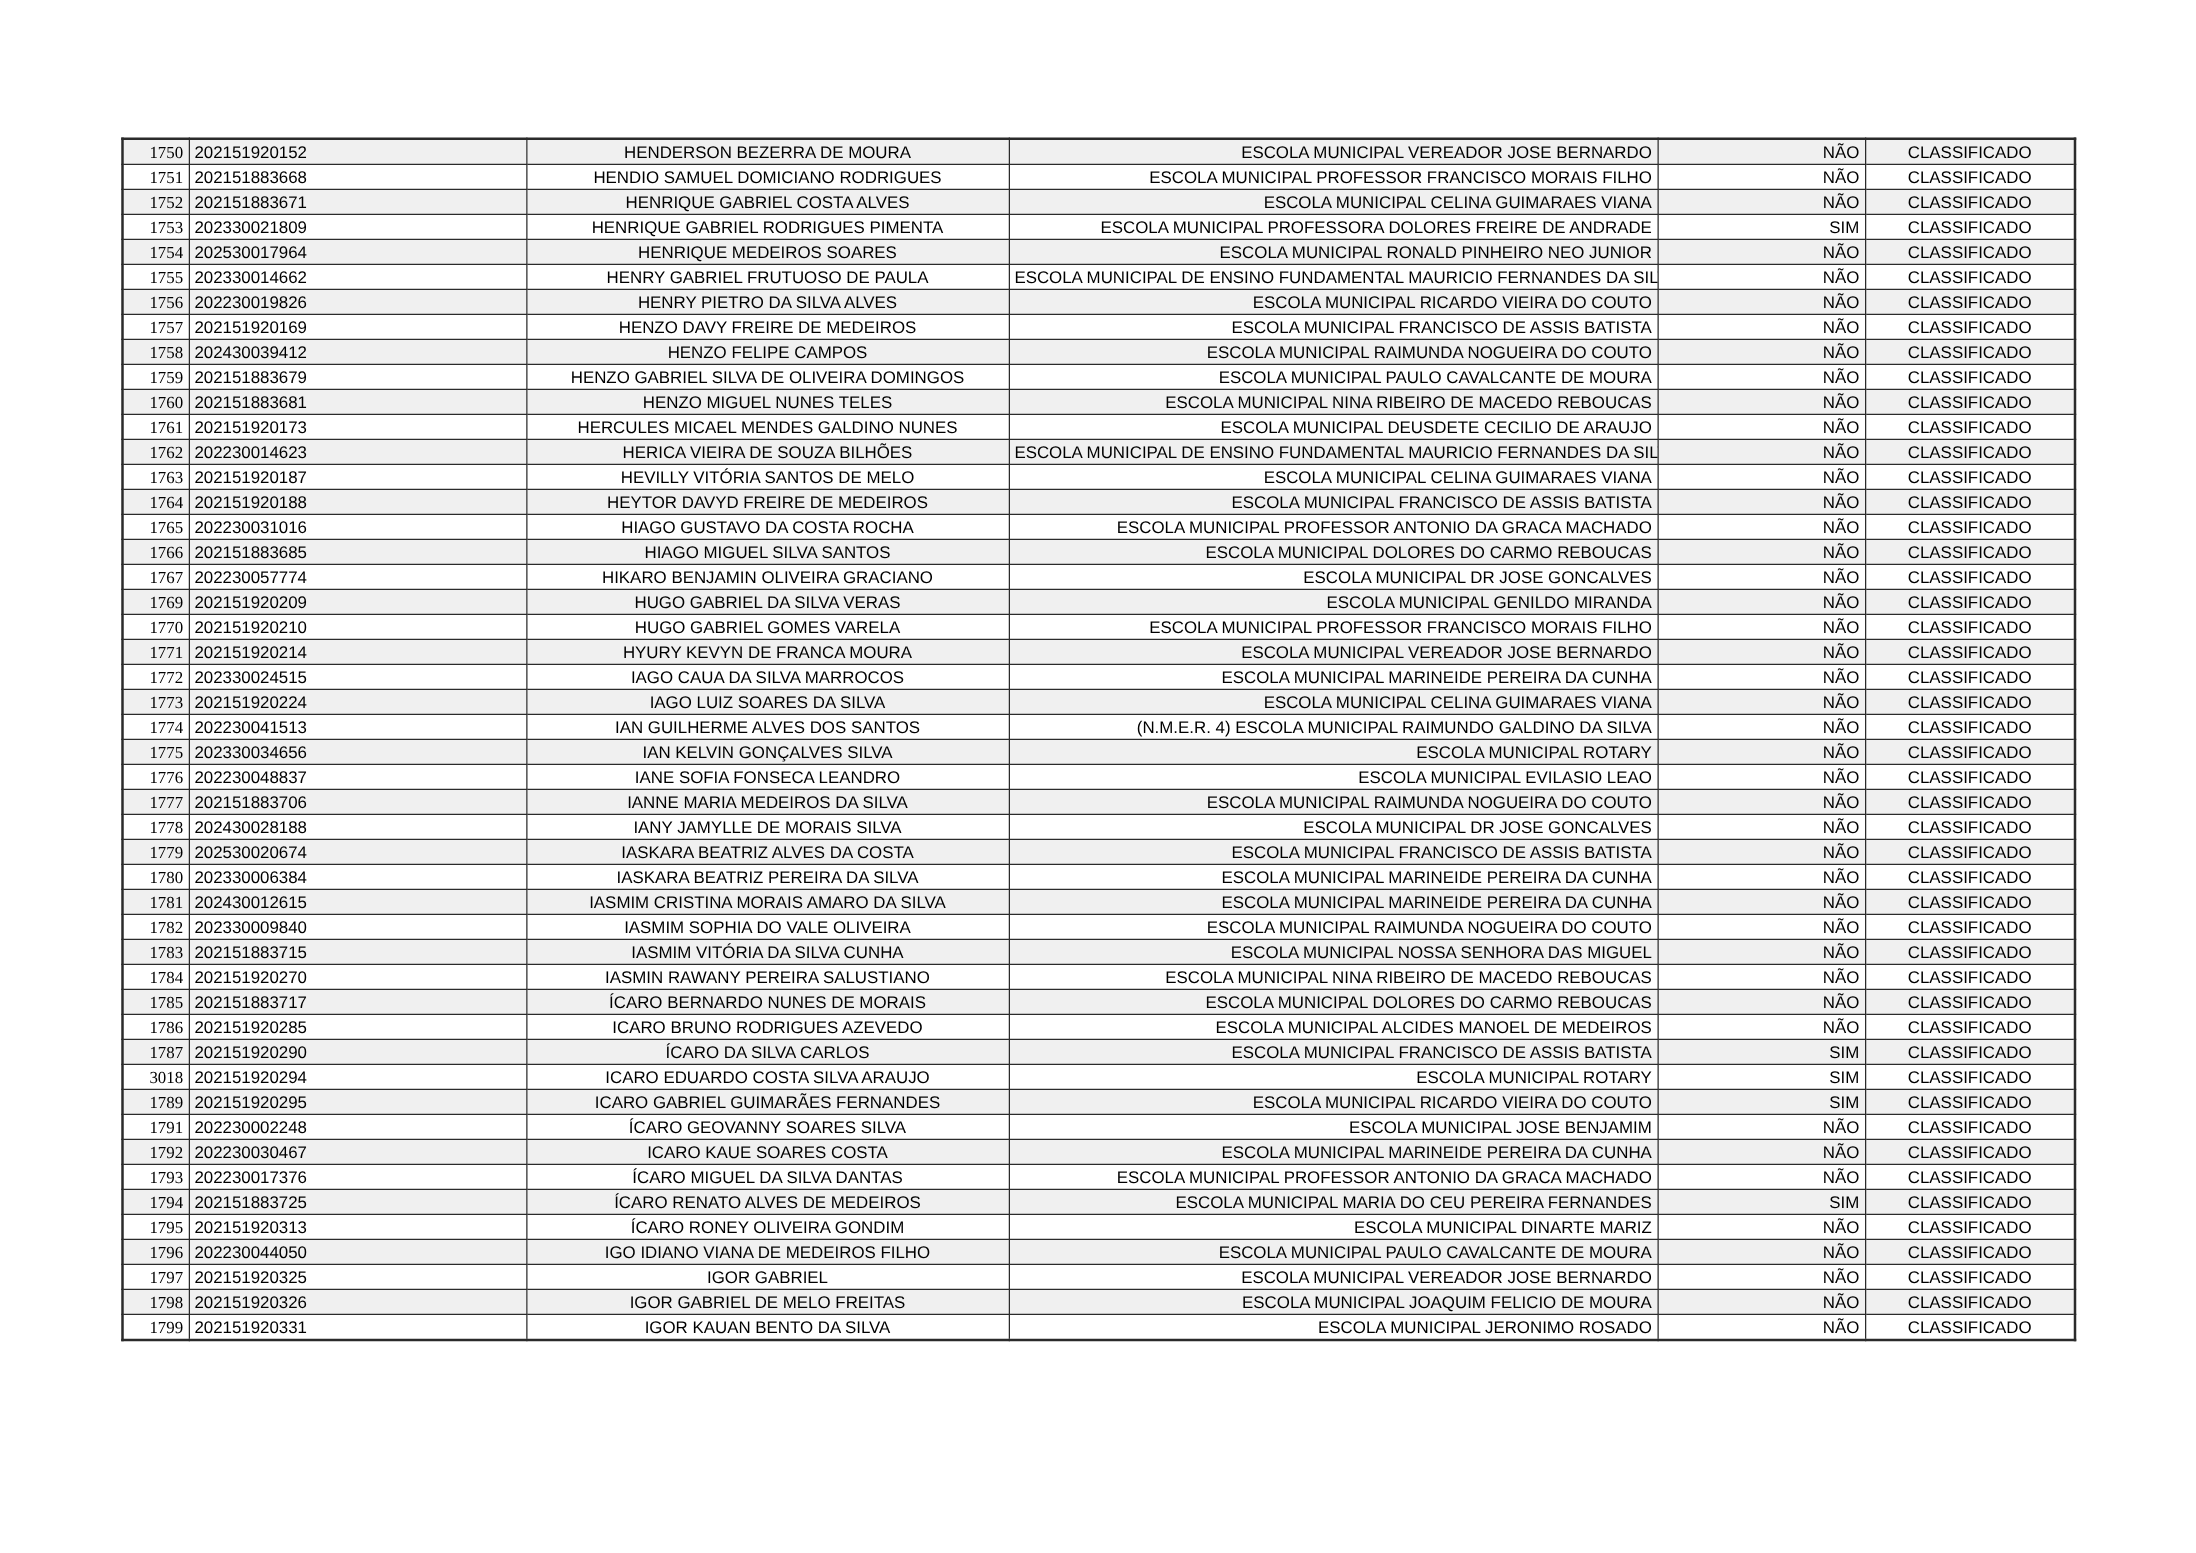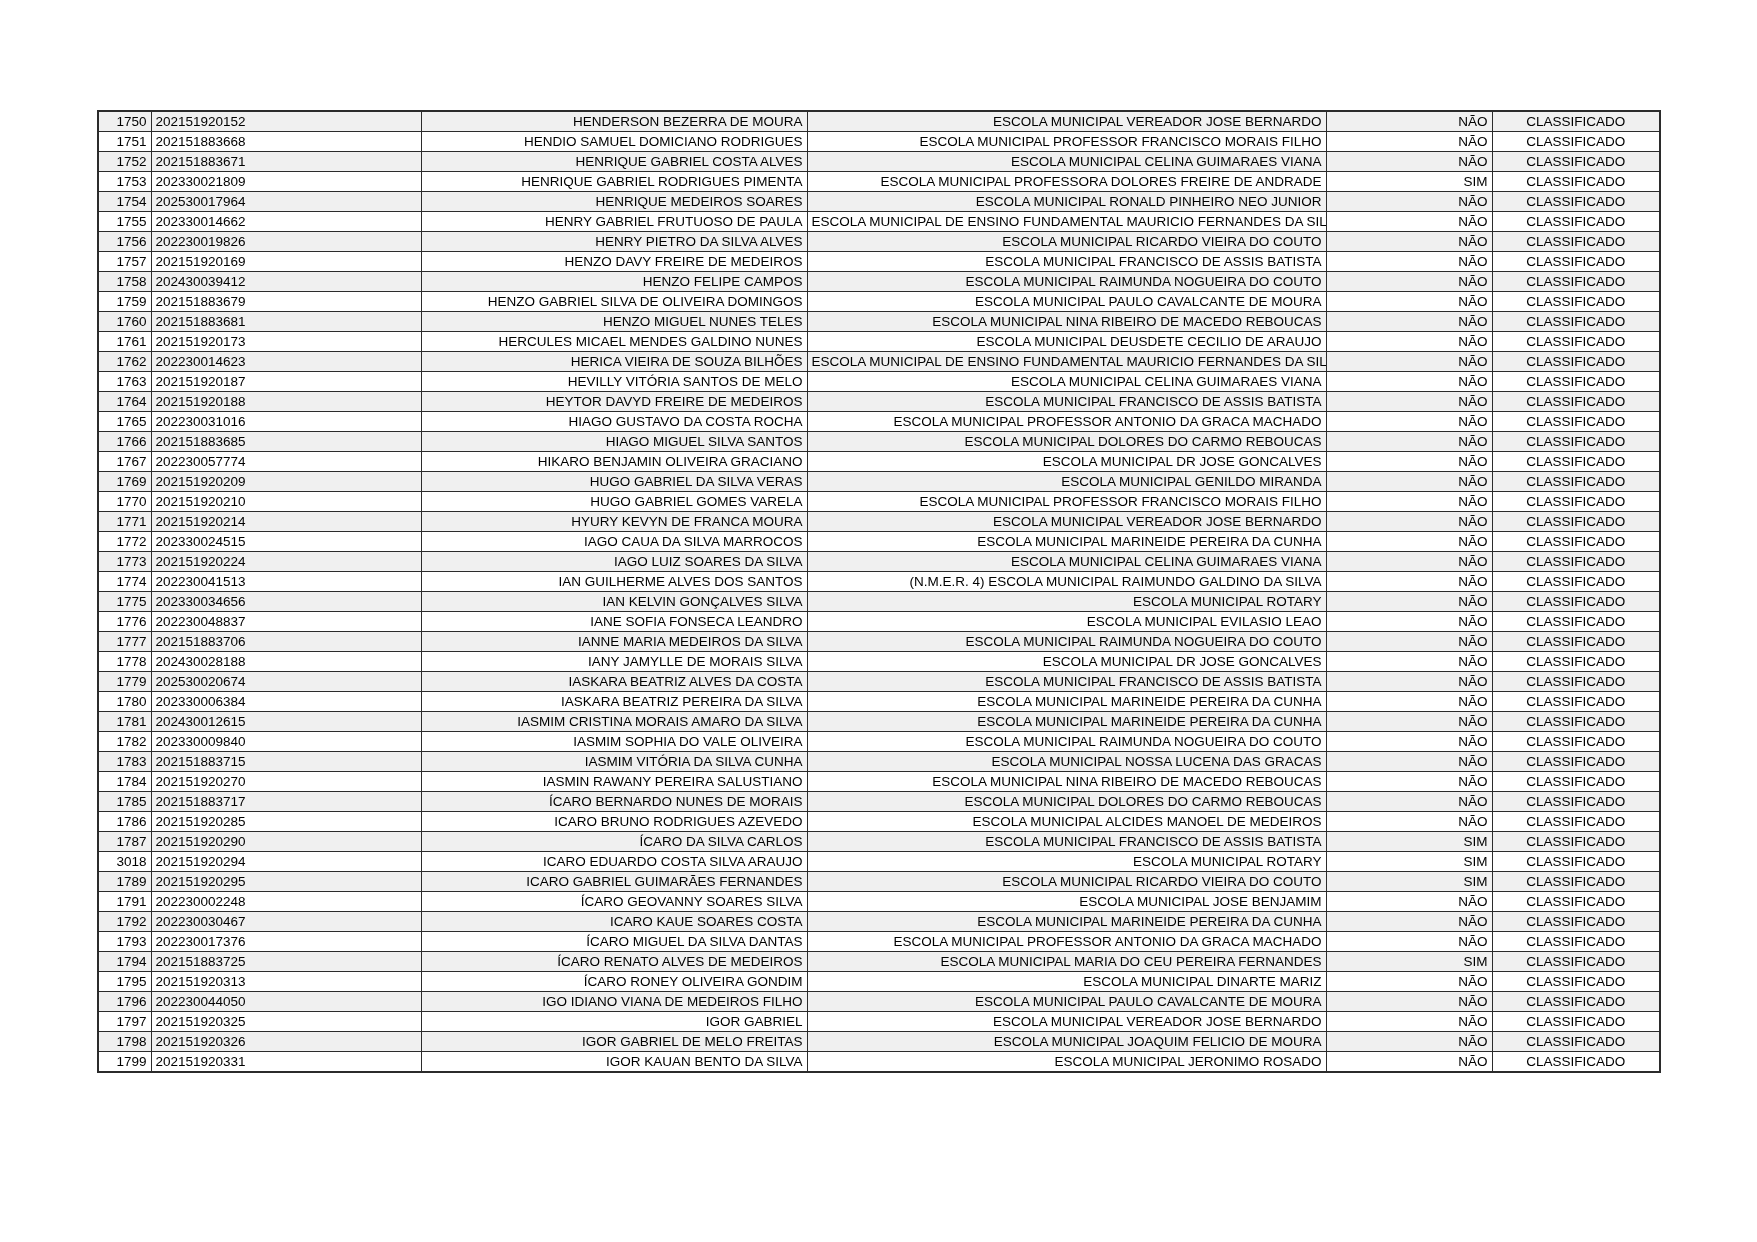--- a/index.html
+++ b/index.html
@@ -34,23 +34,23 @@
     height: 19px;
     padding: 0 4px;
     overflow: hidden;
     white-space: nowrap;
     line-height: 19px;
     background: #ffffff;
   }
   table.results tr:nth-child(odd) td {
     background: #f0f0f0;
   }
-  td.c-num  { text-align: right; }
+  td.c-num  { text-align: right; font-family: Liberation Serif, serif; }
   td.c-insc { text-align: left; }
-  td.c-nome { text-align: right; margin-top: 24px; }
+  td.c-nome { text-align: center; margin-top: 24px; }
   td.c-esc  { text-align: right; }
   td.c-sim  { text-align: right; }
   td.c-sit  { text-align: center; }
 </style>
 </head>
 <body>
 
 <div class="page">
   <table class="results">
     <colgroup>
@@ -315,21 +315,21 @@
     <td class="c-insc">202330009840</td>
     <td class="c-nome">IASMIM SOPHIA DO VALE OLIVEIRA</td>
     <td class="c-esc">ESCOLA MUNICIPAL RAIMUNDA NOGUEIRA DO COUTO</td>
     <td class="c-sim">NÃO</td>
     <td class="c-sit">CLASSIFICADO</td>
   </tr>
         <tr>
     <td class="c-num">1783</td>
     <td class="c-insc">202151883715</td>
     <td class="c-nome">IASMIM VITÓRIA DA SILVA CUNHA</td>
-    <td class="c-esc">ESCOLA MUNICIPAL NOSSA LUCENA DAS GRACAS</td>
+    <td class="c-esc">ESCOLA MUNICIPAL NOSSA SENHORA DAS MIGUEL</td>
     <td class="c-sim">NÃO</td>
     <td class="c-sit">CLASSIFICADO</td>
   </tr>
         <tr>
     <td class="c-num">1784</td>
     <td class="c-insc">202151920270</td>
     <td class="c-nome">IASMIN RAWANY PEREIRA SALUSTIANO</td>
     <td class="c-esc">ESCOLA MUNICIPAL NINA RIBEIRO DE MACEDO REBOUCAS</td>
     <td class="c-sim">NÃO</td>
     <td class="c-sit">CLASSIFICADO</td>

